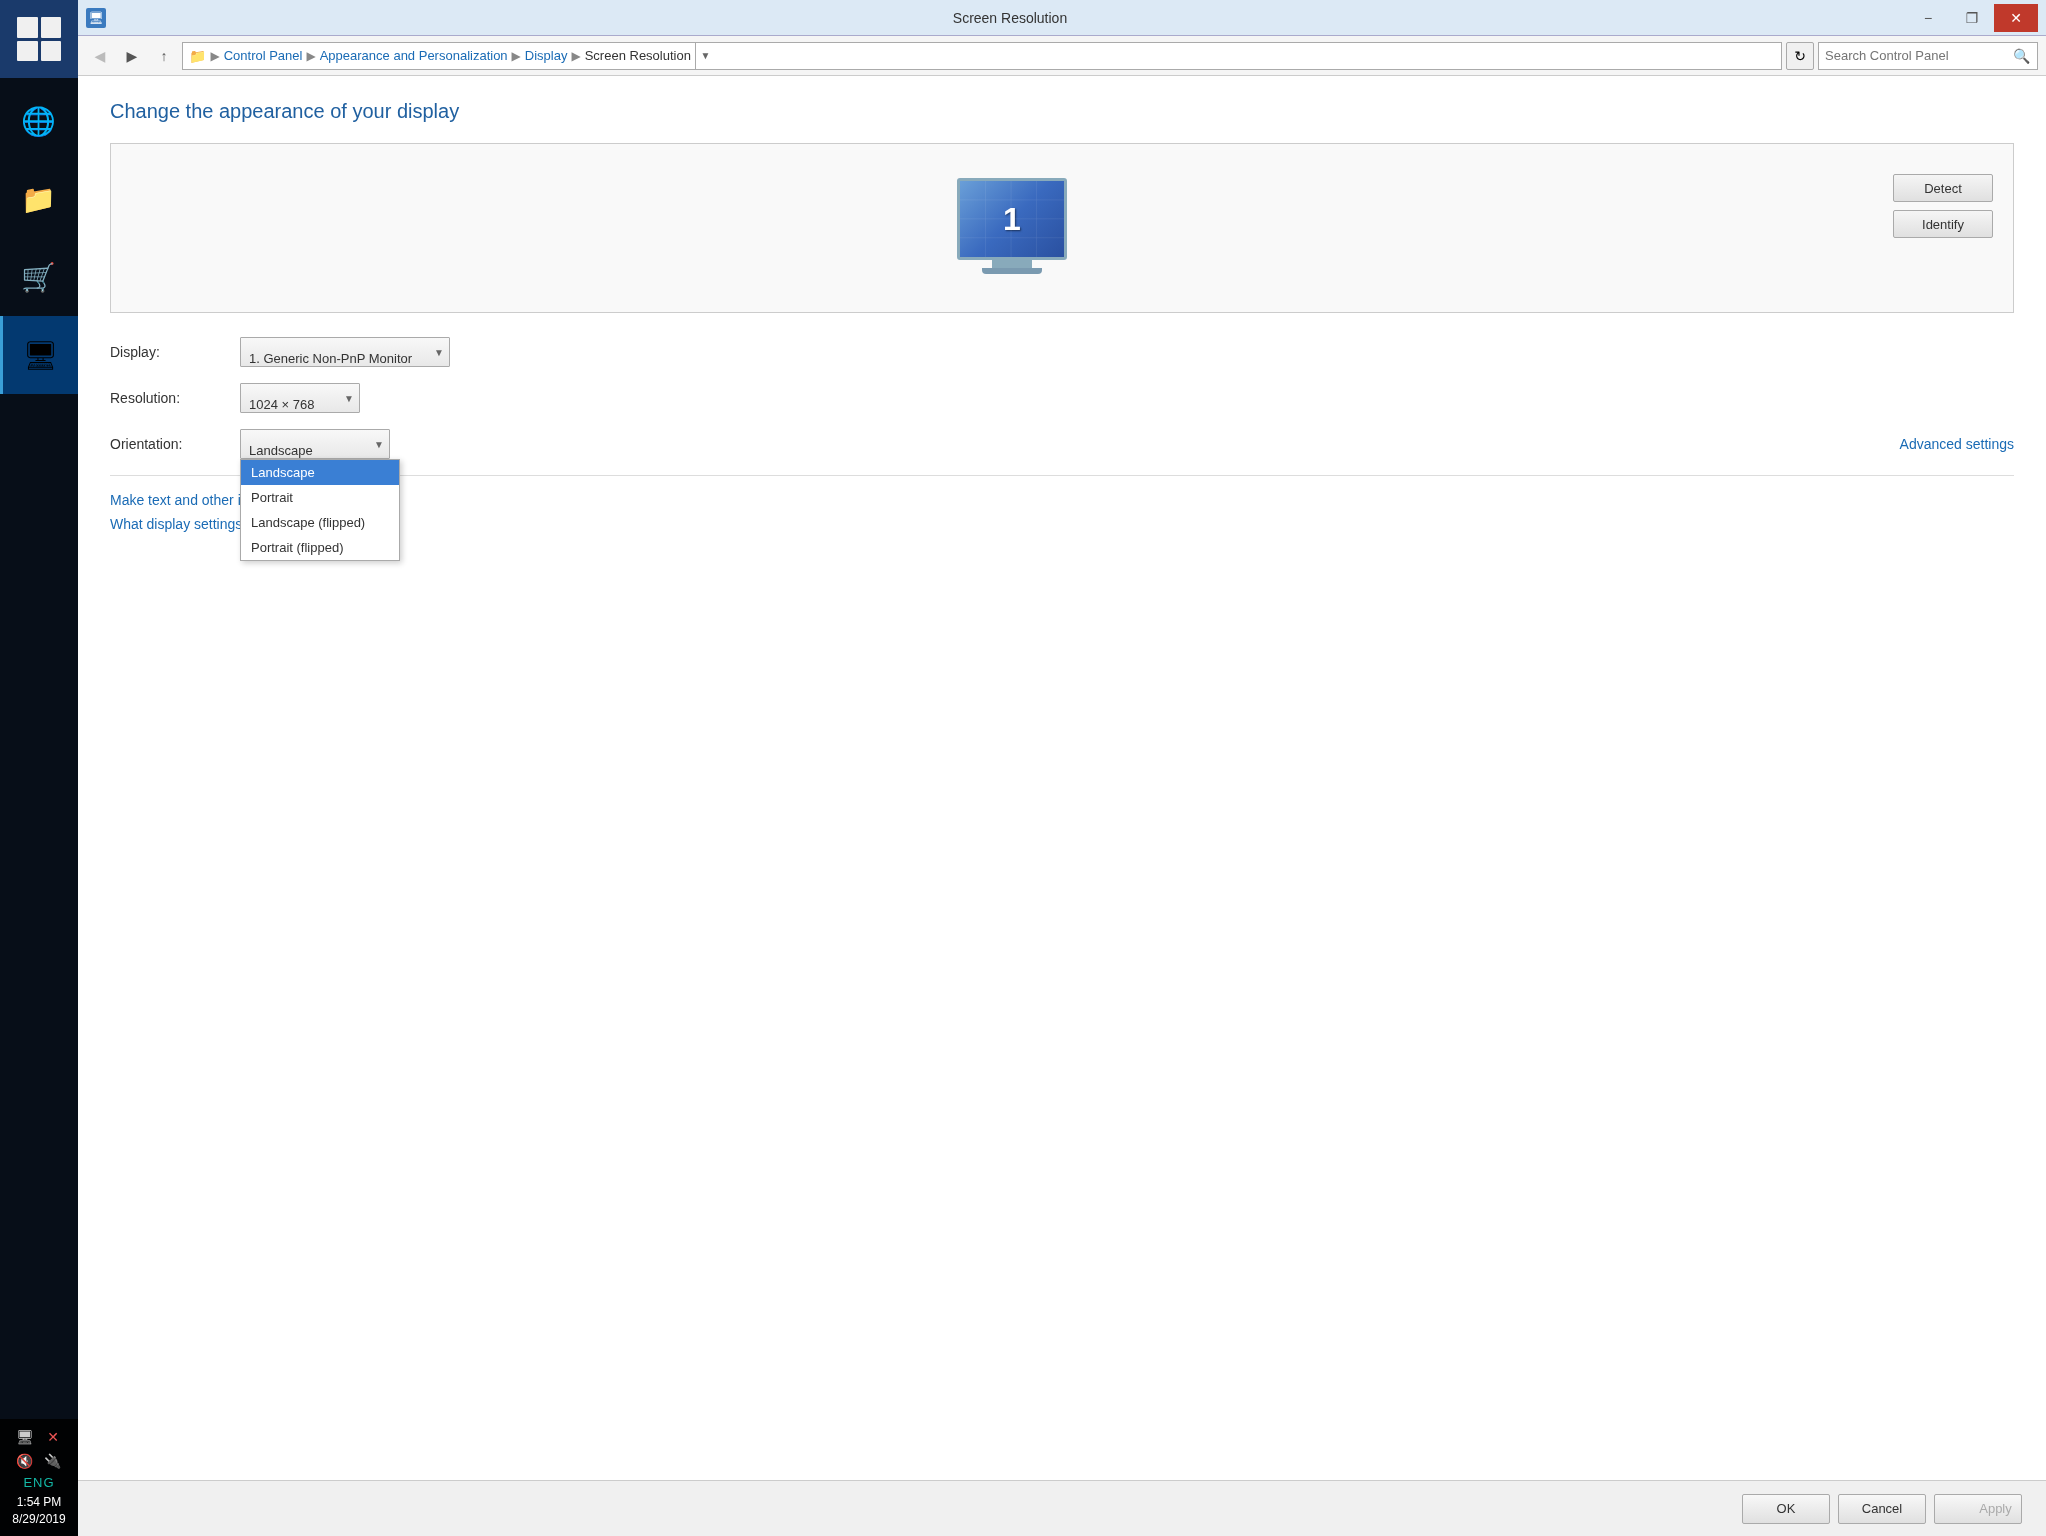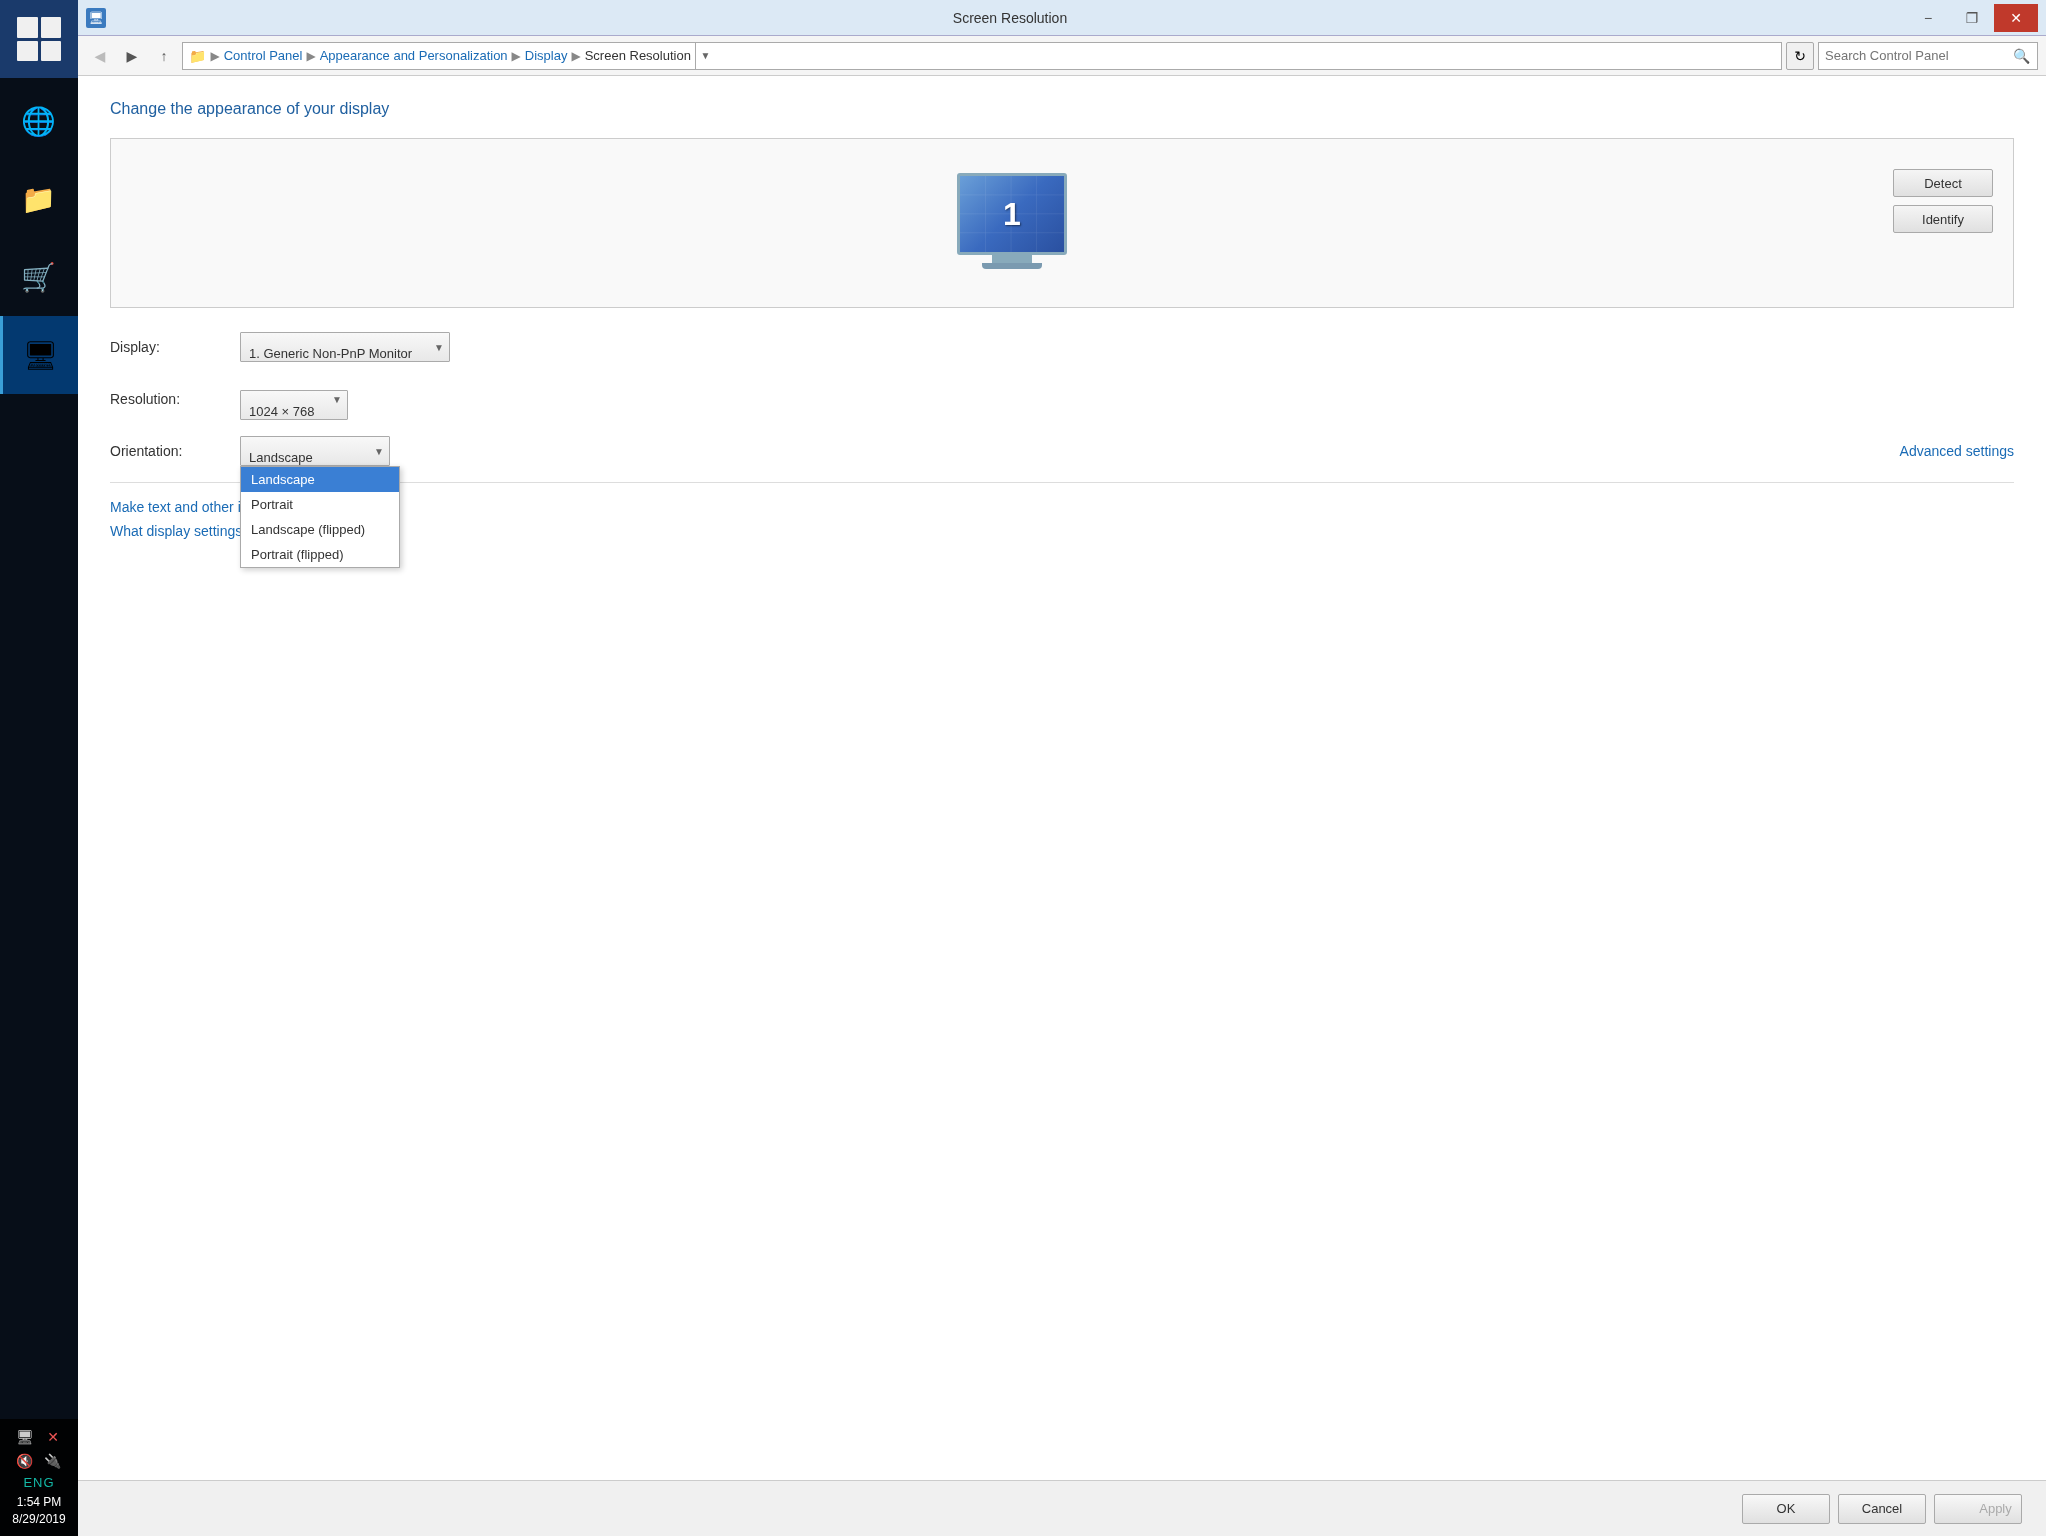--- a/index.html
+++ b/index.html
@@ -291,21 +291,21 @@
     .content-area {
       flex: 1;
       background: white;
       padding: 24px 32px;
       overflow-y: auto;
       position: relative;
     }
 
     .page-title {
       color: #2060a0;
-      font-size: 16px;
+      font-size: 20px;
       font-weight: normal;
       margin-bottom: 20px;
     }
 
     
     .display-preview {
       border: 1px solid #ccc;
       background: #f9f9f9;
       padding: 20px;
       margin-bottom: 24px;
@@ -429,21 +429,21 @@
       position: absolute;
       right: 6px;
       top: 50%;
       transform: translateY(-50%);
       font-size: 10px;
       color: #666;
       pointer-events: none;
     }
 
     .display-select { width: 210px; }
-    .resolution-select { width: 108px; margin-top: 12px; }
+    .resolution-select { width: 120px; }
     .orientation-select { width: 150px; }
 
     
     .dropdown-container {
       position: relative;
       display: inline-block;
     }
 
     .orientation-dropdown {
       position: absolute;

